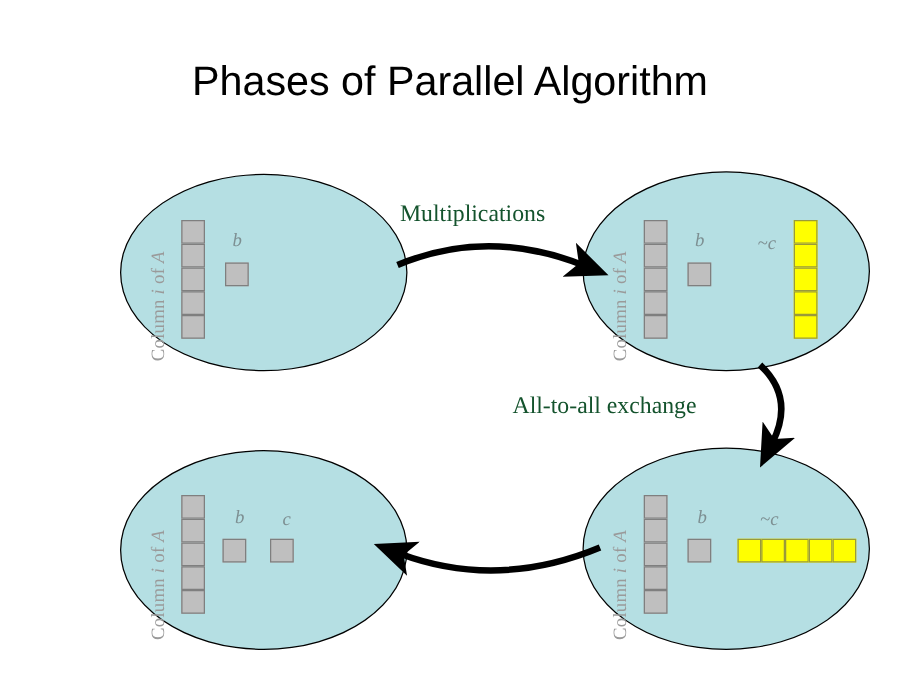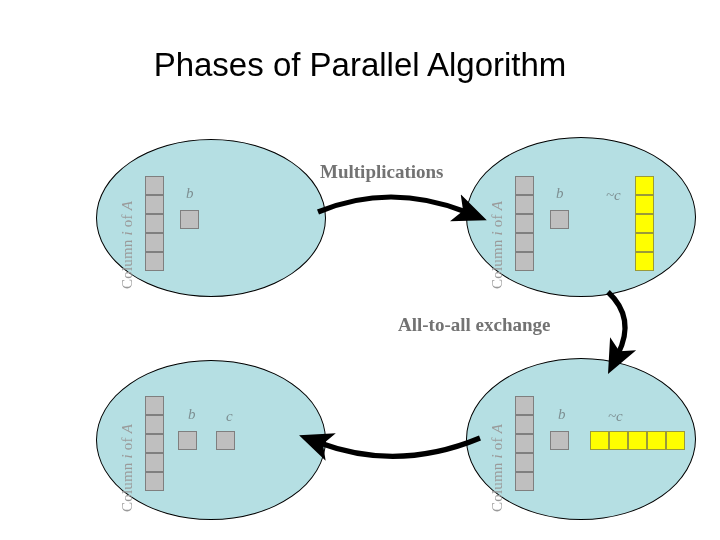--- a/index.html
+++ b/index.html
@@ -81,23 +81,22 @@
     font-size: 15px;
     color: #7d8f92;
     white-space: nowrap;
   }
 
   
   .phase-label {
     position: absolute;
     font-family: "Liberation Serif", serif;
     font-size: 19px;
-    color: #737373;
+    color: #14532d;
     white-space: nowrap;
-    font-weight: bold;
   }
 
   
   #arrows {
     position: absolute;
     left: 0;
     top: 0;
     width: 720px;
     height: 540px;
     pointer-events: none;
@@ -185,16 +184,16 @@
 
     <path d="M318,212 Q390,182 466,212" fill="none" stroke="#000000" stroke-width="5.2" stroke-linecap="butt" marker-end="url(#ah)"></path>
 
     <path d="M608,292 Q636,318 618,354" fill="none" stroke="#000000" stroke-width="5.2" stroke-linecap="butt" marker-end="url(#ah)"></path>
 
     <path d="M480,438 Q398,472 320,443" fill="none" stroke="#000000" stroke-width="5.2" stroke-linecap="butt" marker-end="url(#ah)"></path>
   </svg>
 
   <div class="phase-label" style="left:320px; top:161px;">Multiplications</div>
 
-  <div class="phase-label" style="left:398px; top:314px;">All-to-all exchange</div>
+  <div class="phase-label" style="left:410px; top:314px;">All-to-all exchange</div>
 
 
 </div>
 
 </body></html>

